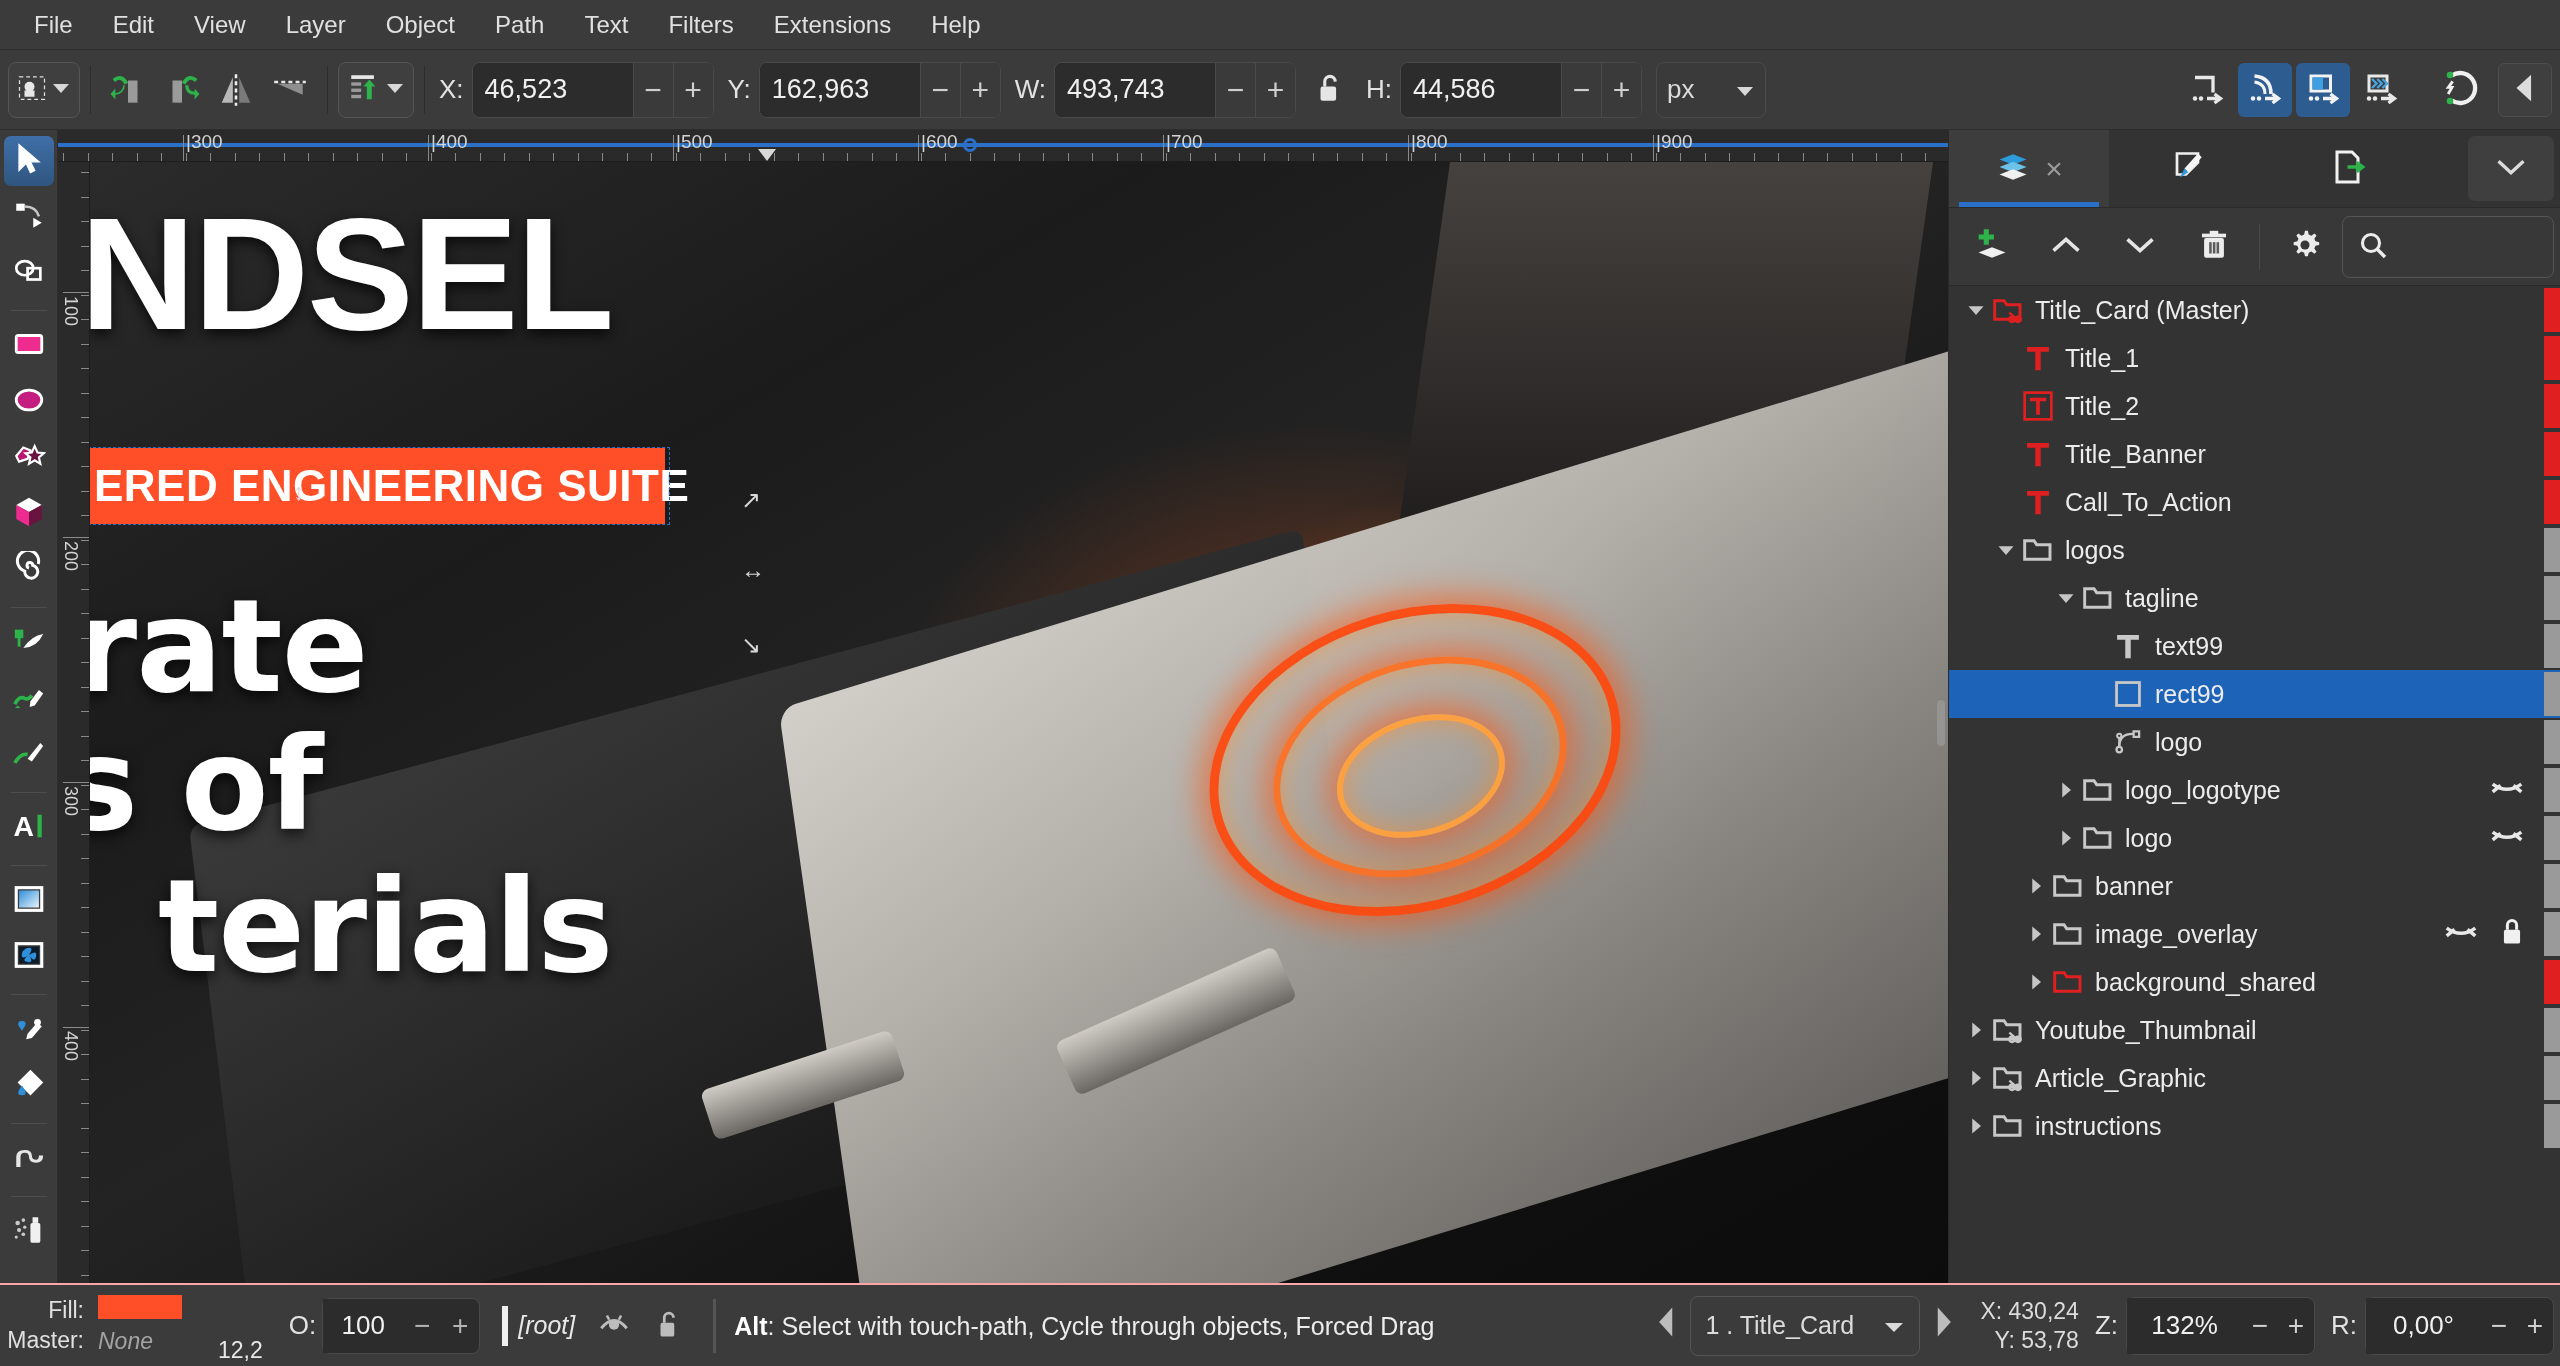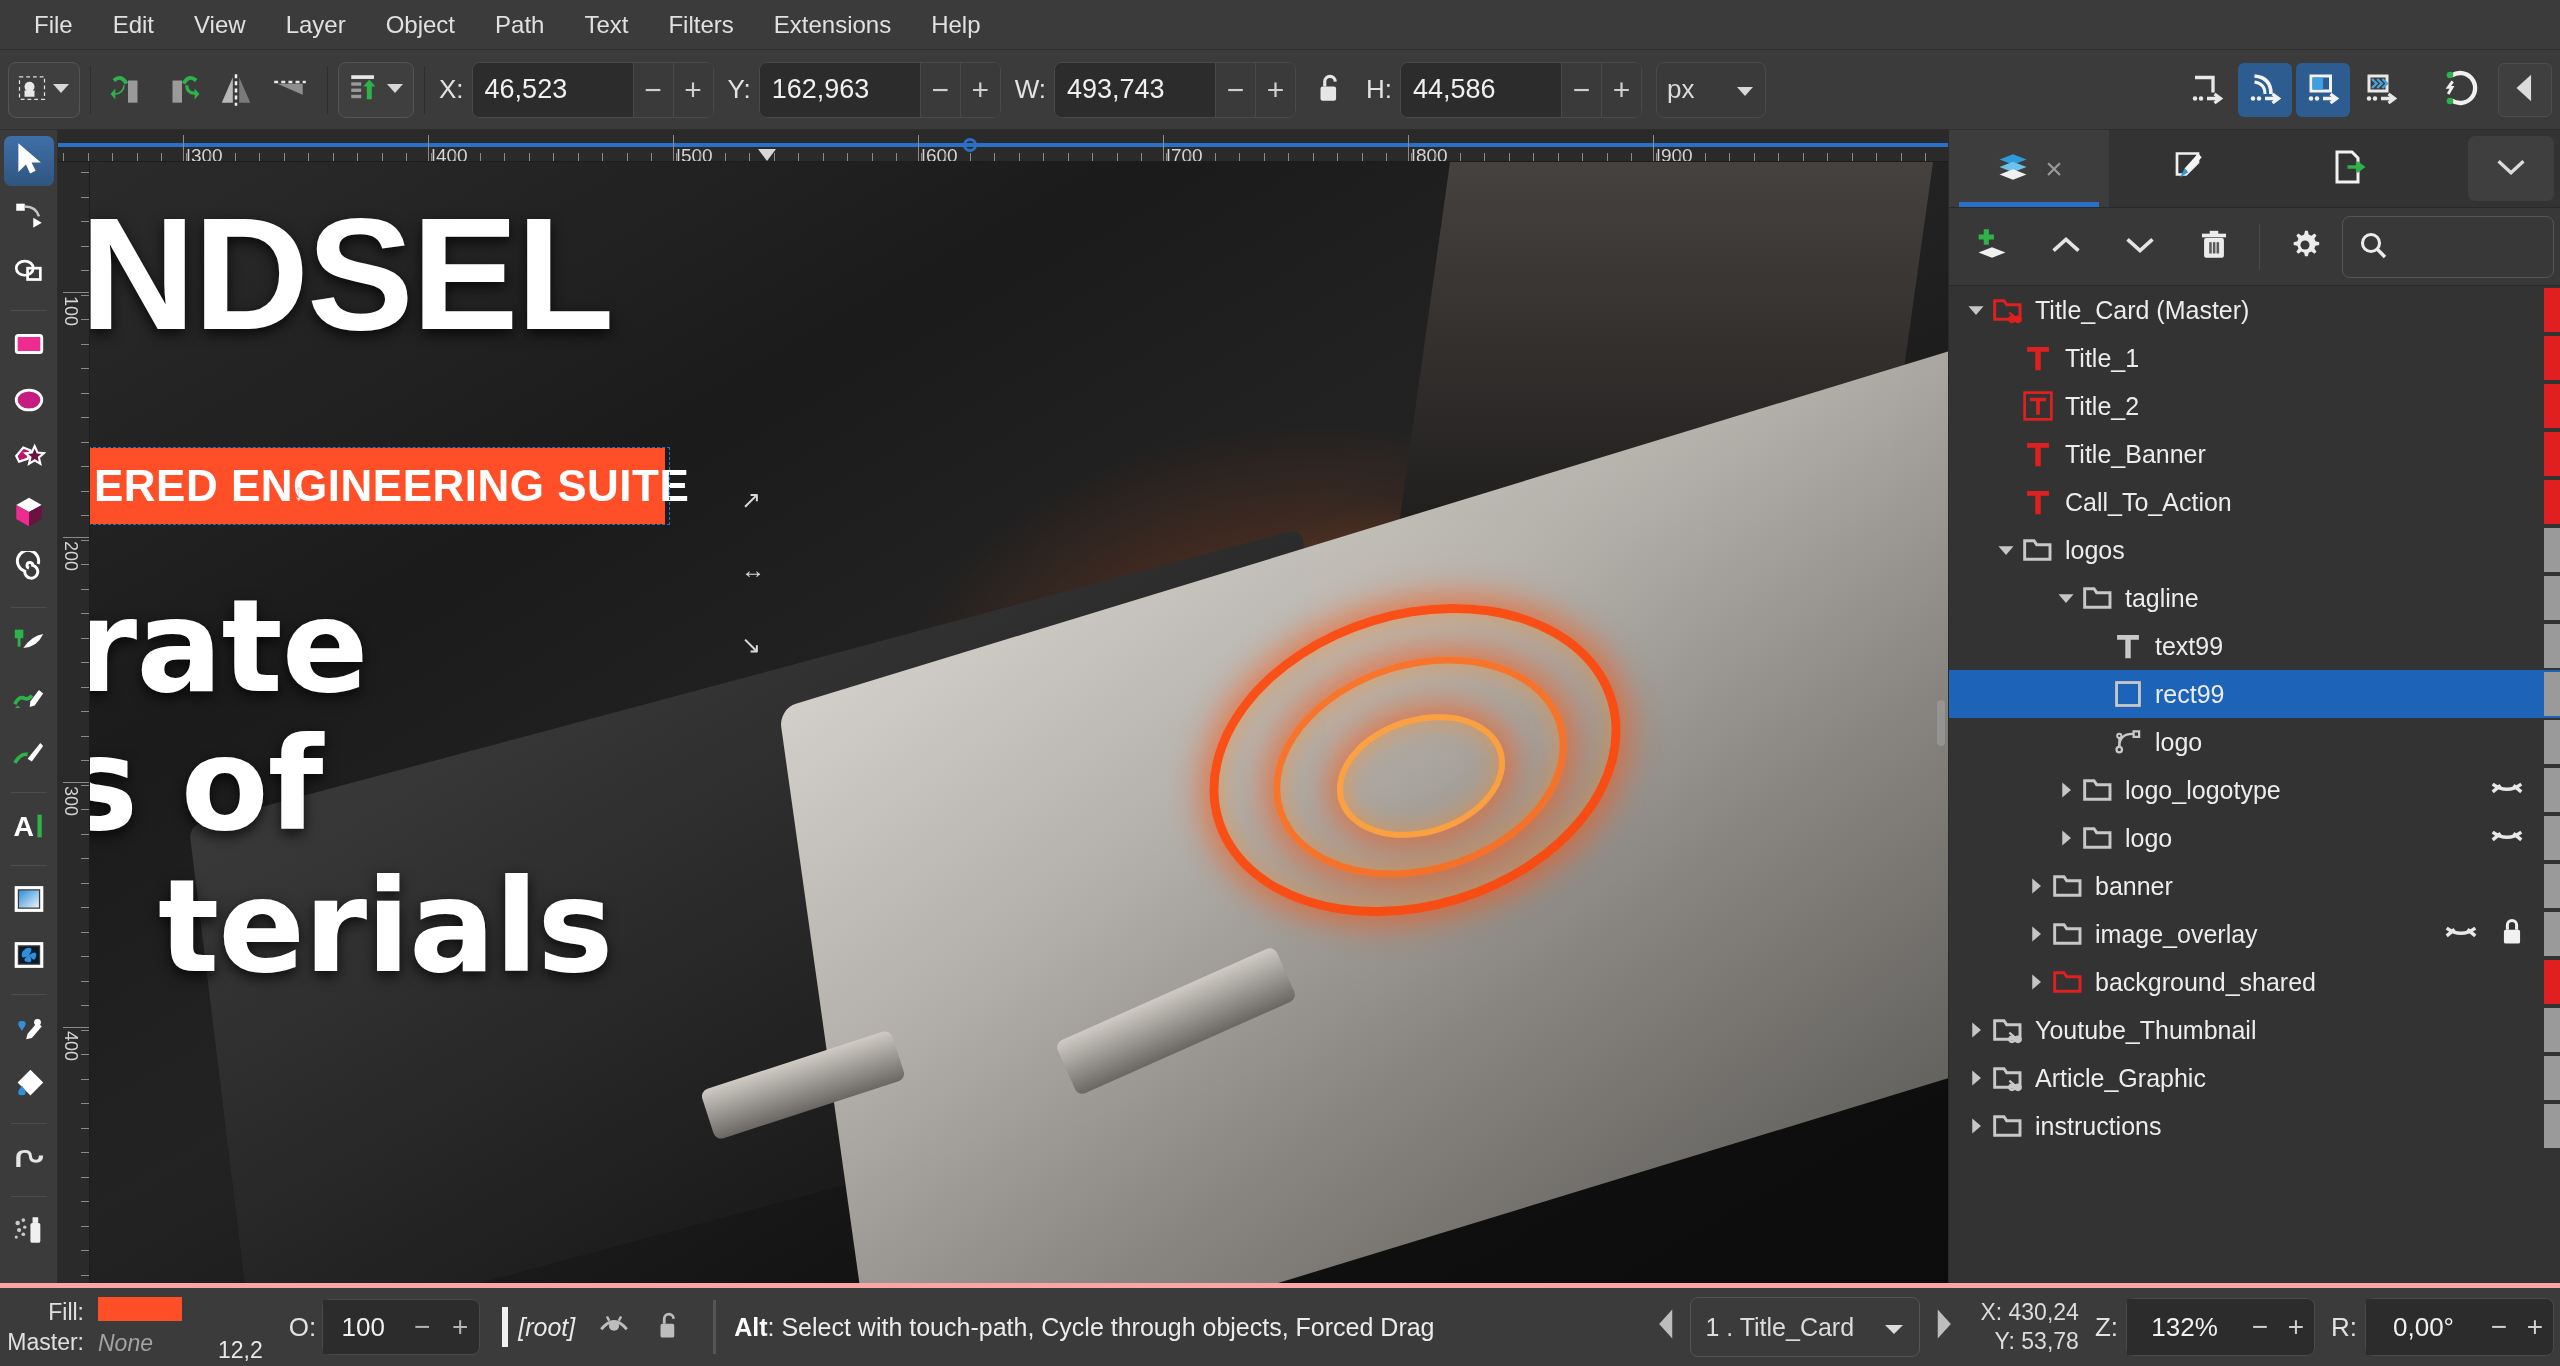--- a/index.html
+++ b/index.html
@@ -42,21 +42,21 @@
           justify-content:center; border-radius:7px; }
   .tool.active { background:linear-gradient(#3f6fa8,#2f567f); }
   .tool-sep { width:36px; height:1px; background:#4d4d4d; margin:6px 0 10px; }
 
   
   .canvascol { flex:1; display:flex; flex-direction:column; min-width:0; }
   .hruler { height:32px; background:#2a2a2a; position:relative; overflow:hidden;
             border-bottom:1px solid #1d1d1d; }
   .hruler .tick { position:absolute; bottom:0; width:1px; height:8px; background:#8a8a8a; }
   .hruler .tickM { height:26px; }
-  .hruler .lbl { position:absolute; top:15px; font-size:19px; color:#d4d4d4; }
+  .hruler .lbl { position:absolute; top:1px; font-size:19px; color:#d4d4d4; }
   .hruler .selbar { position:absolute; left:0; right:0; top:13px; height:4px; background:#2a70c8; }
   .hruler .selend { position:absolute; top:8px; width:14px; height:14px; border:3px solid #2a70c8;
                     border-radius:50%; background:transparent; }
   .hruler .pagemark { position:absolute; bottom:0; width:0; height:0;
                       border-left:9px solid transparent; border-right:9px solid transparent;
                       border-top:12px solid #d8d8d8; }
   .canvasrow { flex:1; display:flex; min-height:0; }
   .vruler { width:32px; background:#2a2a2a; position:relative; overflow:hidden;
             border-right:1px solid #1d1d1d; }
   .vruler .tick { position:absolute; right:0; height:1px; width:8px; background:#8a8a8a; }
@@ -139,21 +139,21 @@
   .row.selected { background:#1d64b8; }
   .tw { width:30px; display:flex; align-items:center; justify-content:center; }
   .tw svg { display:block; }
   .ricon { width:34px; display:flex; align-items:center; justify-content:center; }
   .rlabel { font-size:25px; color:#ececec; white-space:nowrap; }
   .rmeta { margin-left:auto; display:flex; align-items:center; gap:22px; padding-right:36px; }
   .rstripe { position:absolute; right:0; top:2px; bottom:2px; width:16px; }
 
   
   .status { height:83px; background:#3b3b3b; display:flex; align-items:center;
-            border-top:5px solid #fca5a5; padding:0 6px; gap:0; }
+            border-top:2px solid #fca5a5; padding:0 6px; gap:0; }
   .fs-block { width:200px; font-size:23px; line-height:30px; display:flex; }
   .fs-labels { width:78px; text-align:right; color:#e0e0e0; }
   .fs-vals { padding-left:14px; }
   .fill-sw { width:84px; height:24px; background:#ff4f28; display:inline-block; }
   .stroke-none { font-style:italic; color:#a3a3a3; }
   .swidth { font-size:23px; color:#e8e8e8; margin-left:12px; align-self:flex-end;
             padding-bottom:2px; }
   .ospin { display:flex; align-items:stretch; border:1px solid #4a4a4a; border-radius:8px;
            background:#2c2c2c; height:56px; margin-left:6px; }
   .ospin input { background:#2c2c2c; border:none; color:#f0f0f0; font-size:26px; width:80px;

